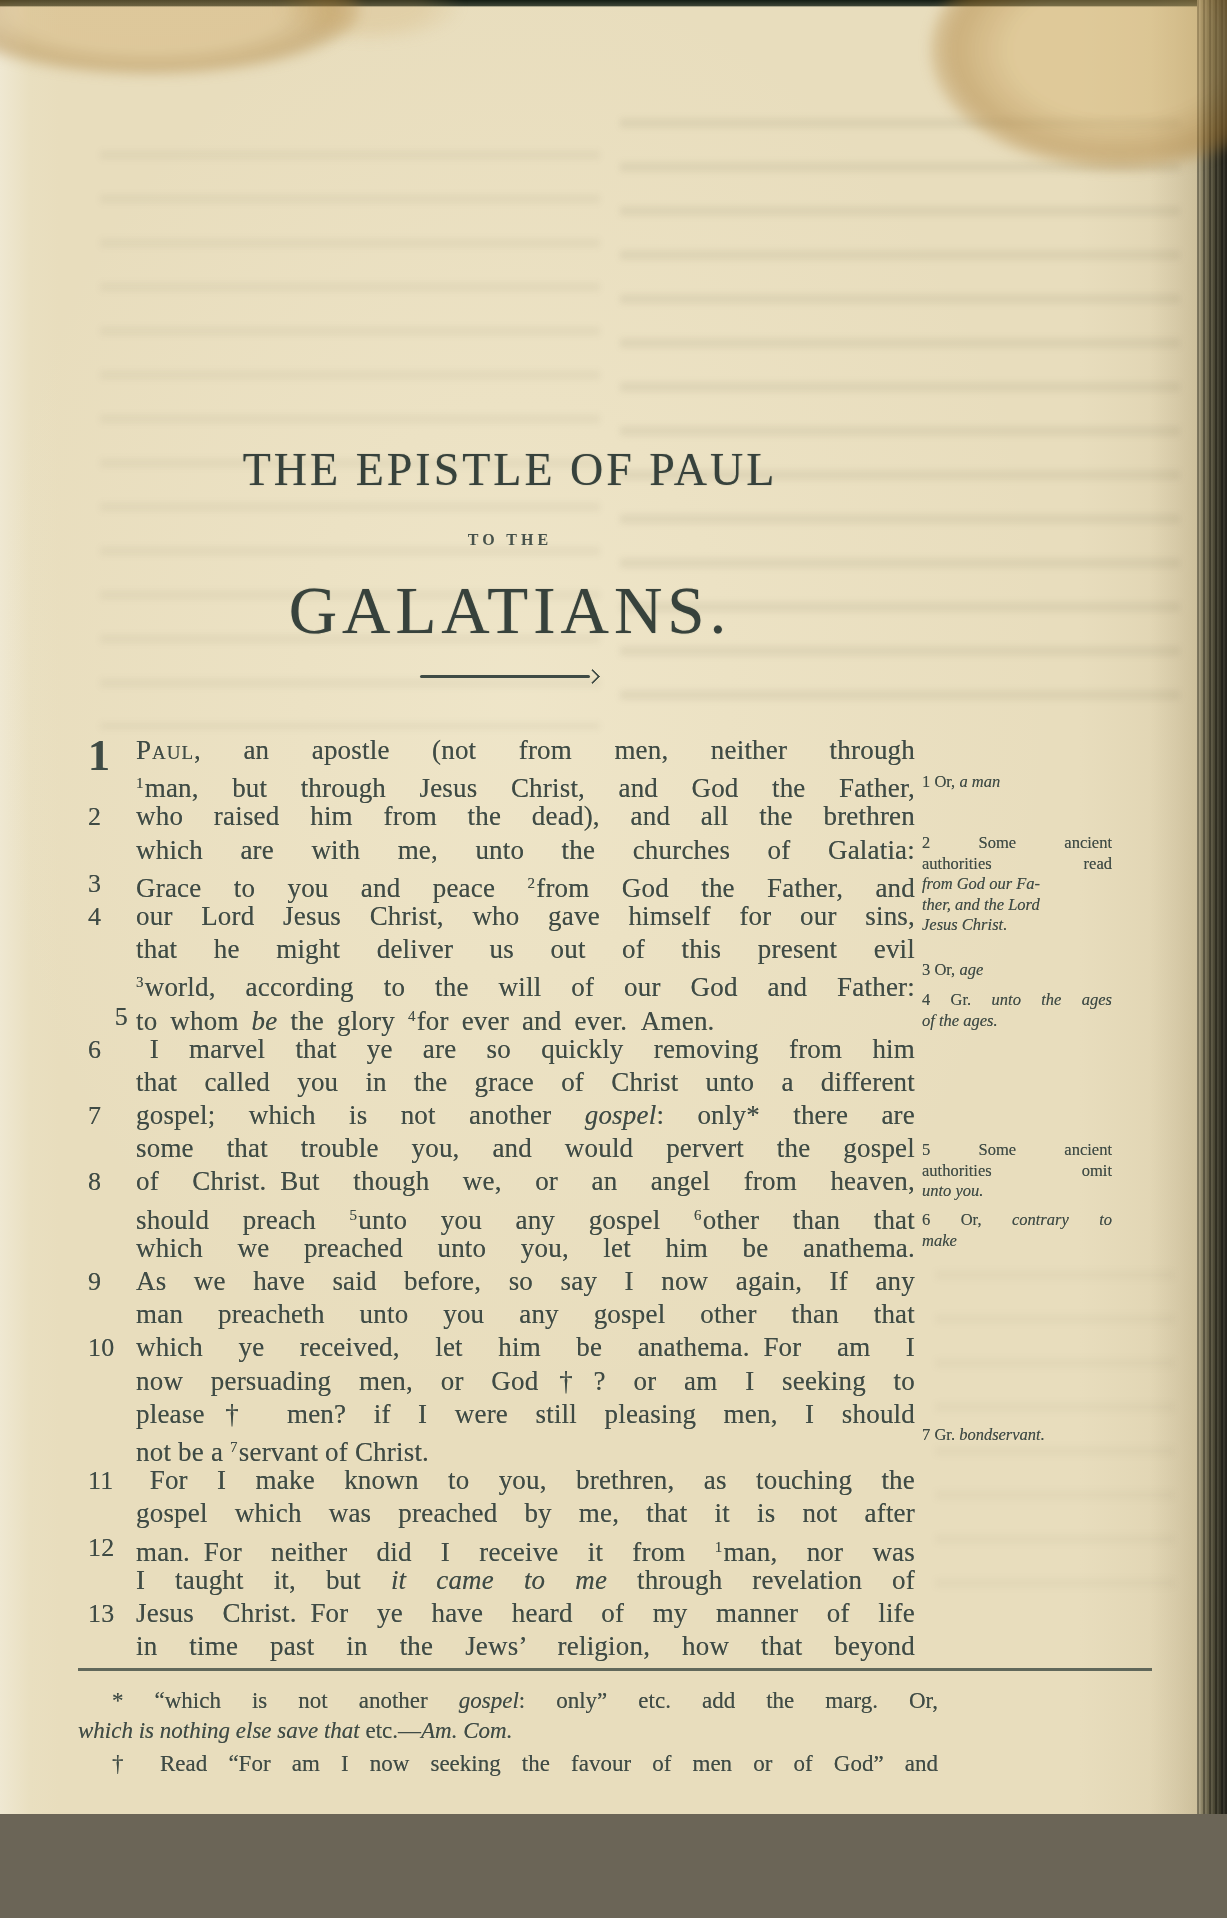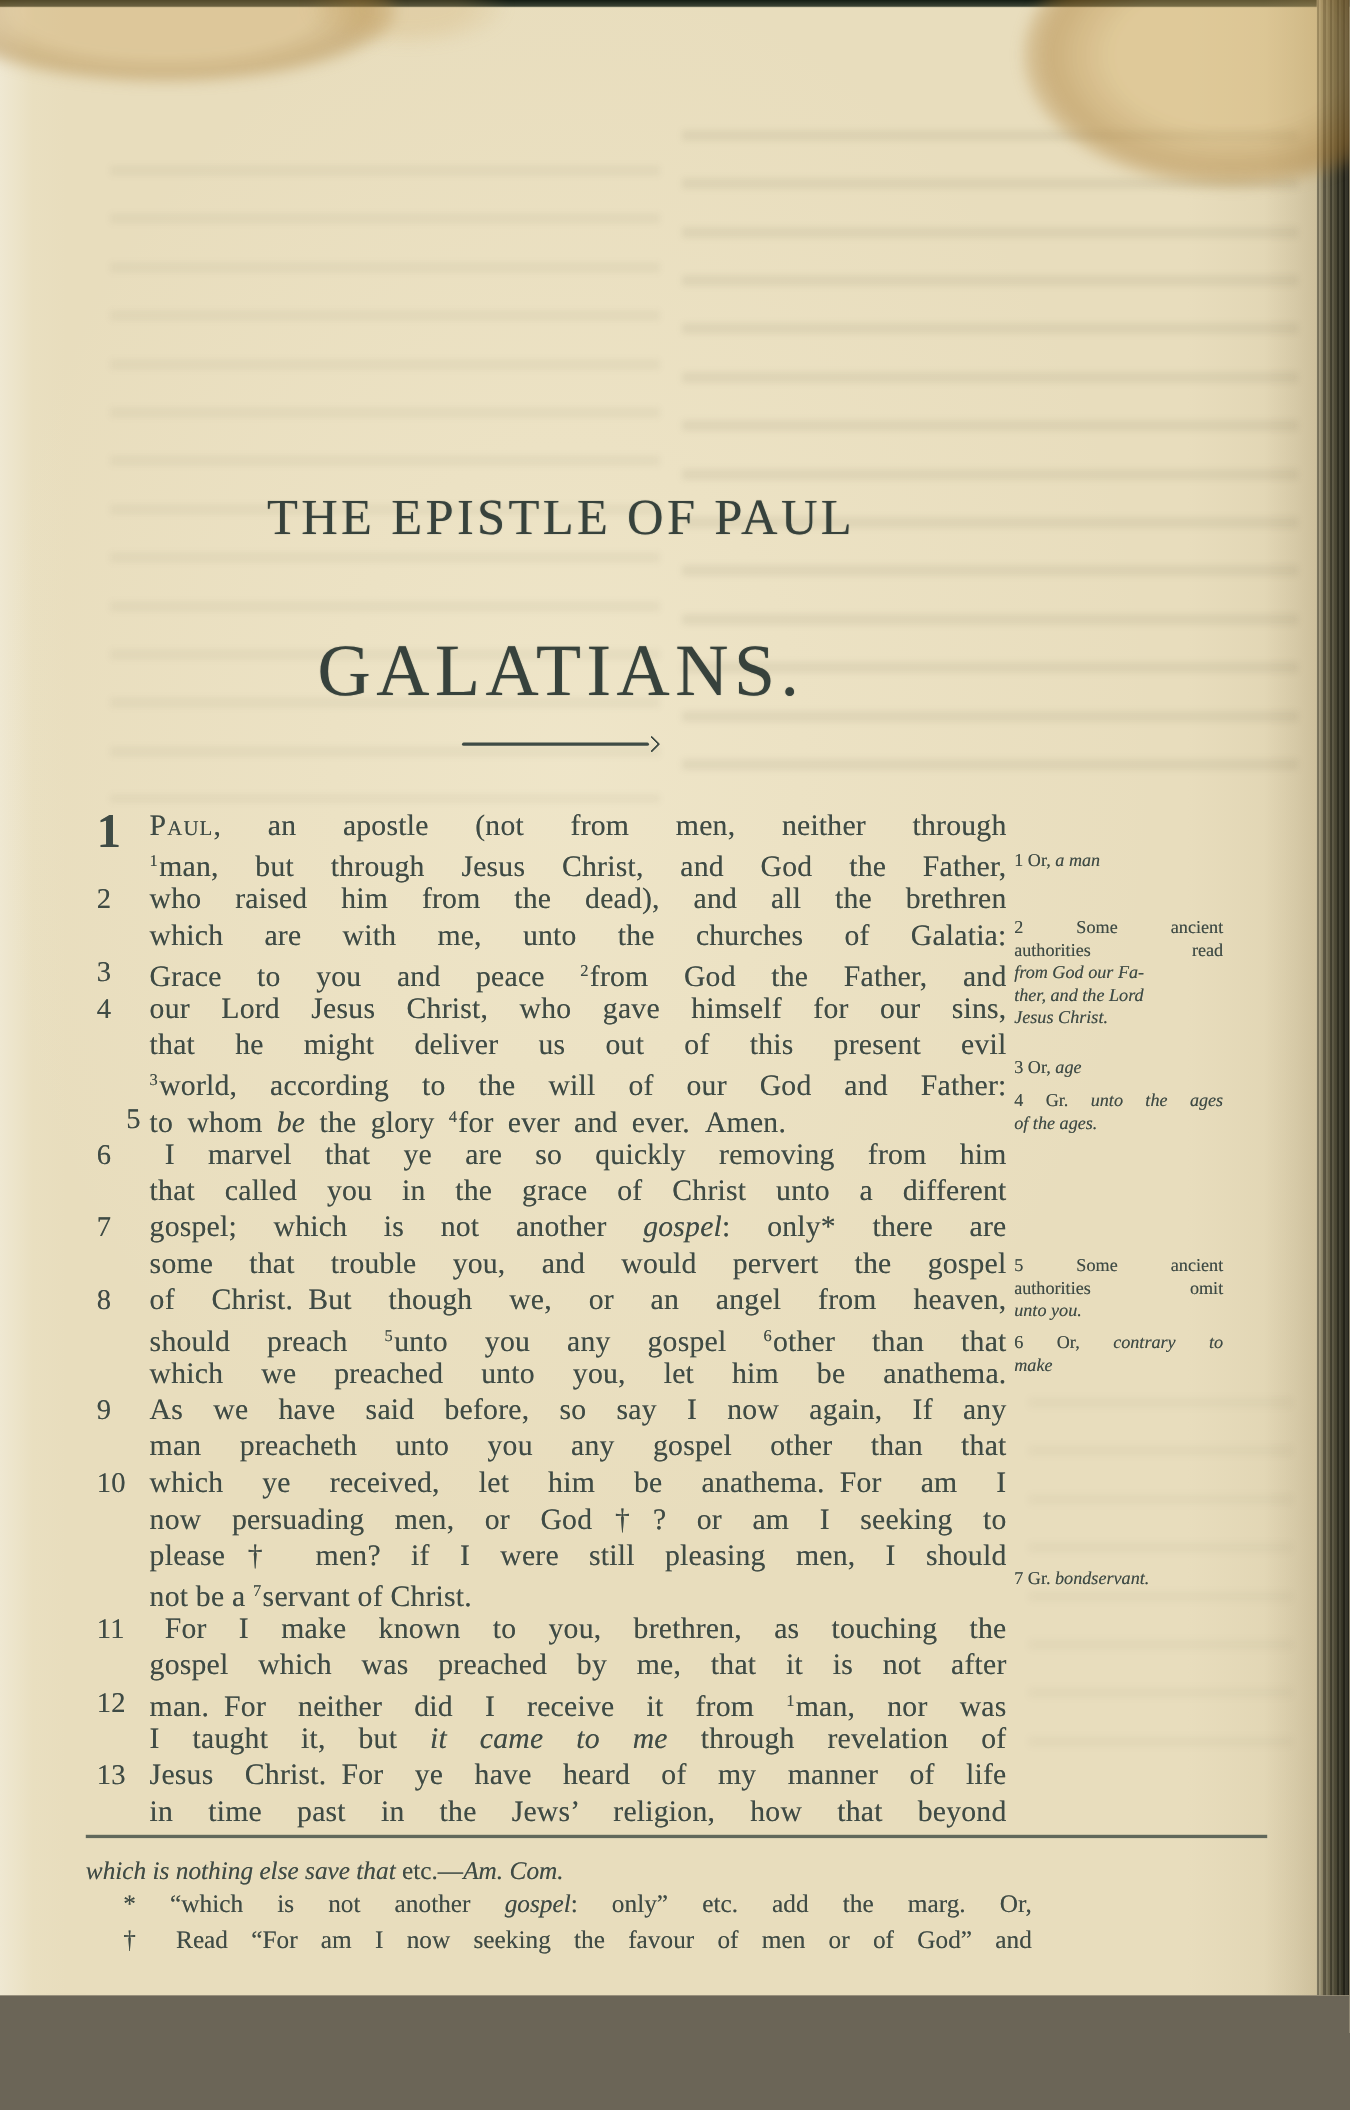--- a/index.html
+++ b/index.html
@@ -82,20 +82,21 @@
 
   <div class="top-edge"></div>
   <div class="right-shadow"></div>
   <div class="right-edge"></div>
   <div class="stain tl"></div>
   <div class="stain tl2"></div>
   <div class="stain tr"></div>
   <div class="stain bl"></div>
 
   <div class="kicker">THE EPISTLE OF PAUL</div>
+  <div class="subkicker">TO THE</div>
   <div class="booktitle">GALATIANS.</div>
   <div class="divider">
     <div class="bar"></div>
     <div class="head"></div>
   </div>
 
   <div class="verses" id="verse-block">
       <div class="vline jl"><span class="vnum chapter">1</span><span class="sc">Paul</span><span>, an apostle (not from men, neither through</span></div>
       <div class="vline jl"><span class="sup">1</span><span>man, but through Jesus Christ, and God the Father,</span></div>
       <div class="vline jl"><span class="vnum">2</span><span>who raised him from the dead), and all the brethren</span></div>
@@ -152,18 +153,18 @@
         <div class="mline jl"><span>6 Or, </span><span class="it">contrary to</span></div>
         <div class="mline"><span class="it">make</span></div>
       </div>
       <div class="mnote" style="top: 1425px;">
         <div class="mline"><span>7 Gr. </span><span class="it">bondservant.</span></div>
       </div>
     </div>
 
   <div class="fnrule"></div>
   <div class="footnotes" id="footnote-block">
+      <div class="fline jl indent"><span>* “which is not another </span><span class="it">gospel</span><span>: only” etc. add the marg. Or,</span></div>
       <div class="fline"><span class="it">which is nothing else save that</span><span> etc.—</span><span class="it">Am. Com.</span></div>
-      <div class="fline jl indent"><span>* “which is not another </span><span class="it">gospel</span><span>: only” etc. add the marg. Or,</span></div>
       <div class="fline jl indent gap"><span>† Read “For am I now seeking the favour of men or of God” and</span></div>
     </div>
 
 </div>
 
 </body></html>

